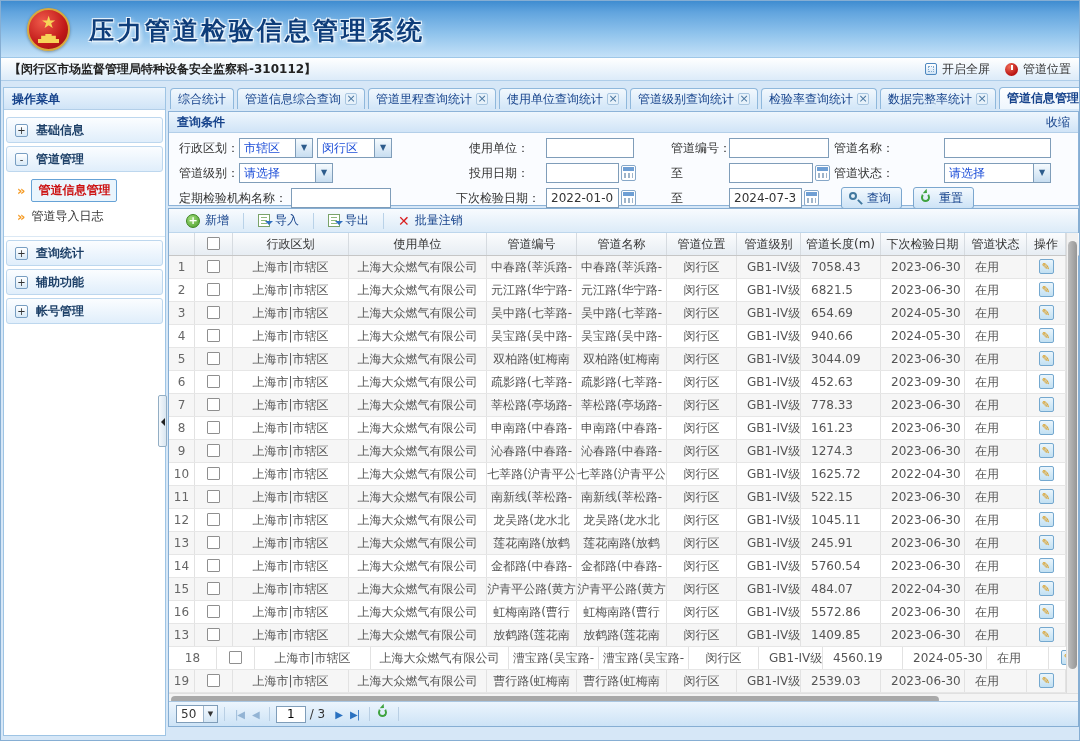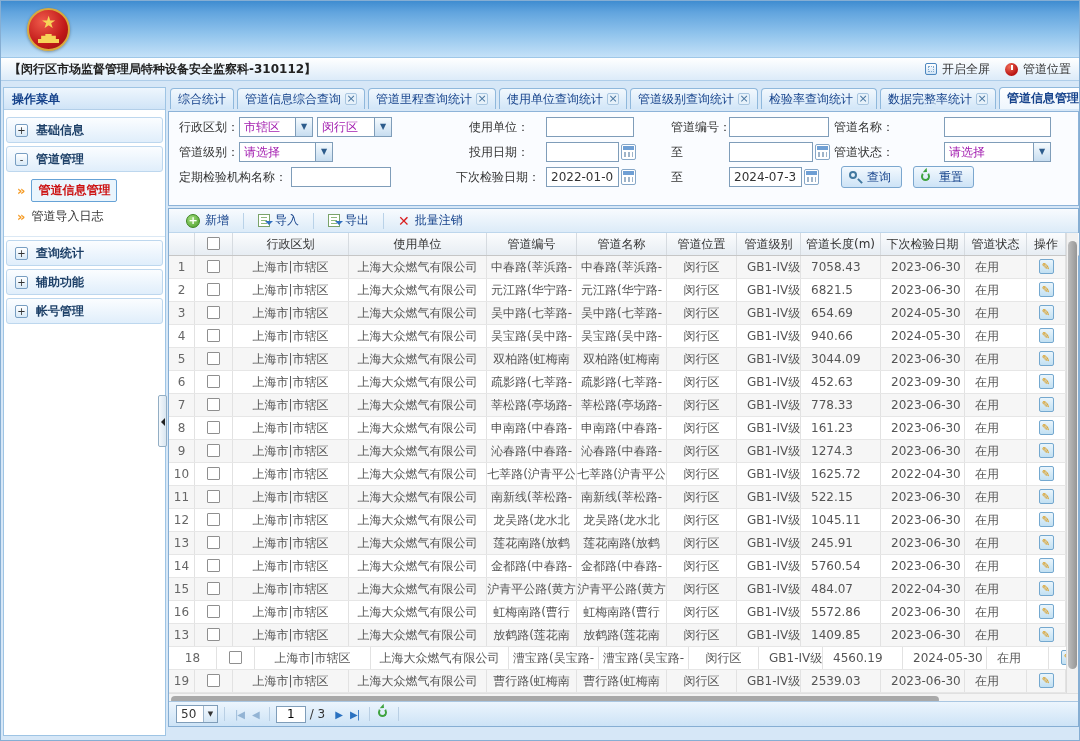--- a/index.html
+++ b/index.html
@@ -66,21 +66,21 @@
   
   .query-panel { position:absolute; left:0; top:24px; width:100%; height:95px; background:#fafcff; border:1px solid #8db3d8; }
   .qp-head { height:21px; background:linear-gradient(#eef6fd,#d0e4f7); border-bottom:1px solid #b3cfe9;
     display:flex; align-items:center; padding:0 8px; }
   .qp-title { font-weight:bold; color:#15428b; }
   .qp-collapse { margin-left:auto; color:#15428b; cursor:pointer; }
   .qp-body { position:relative; height:72px; }
   .qlabel { position:absolute; color:#333; line-height:20px; white-space:nowrap; }
   .qinput { position:absolute; height:20px; border:1px solid #7f9db9; background:#fff; padding:0 4px; font:inherit; font-size:12px; color:#333; }
   .combo { position:absolute; height:20px; border:1px solid #7f9db9; background:#fff; display:flex; cursor:pointer; }
-  .combo .cval { flex:1; line-height:18px; padding-left:4px; color:#a21caf; overflow:hidden; white-space:nowrap; }
+  .combo .cval { flex:1; line-height:18px; padding-left:4px; color:#1d4ed8; overflow:hidden; white-space:nowrap; }
   .combo .cbtn { width:17px; flex:none; background:linear-gradient(#f6fbfe,#c7ddf0); border-left:1px solid #7f9db9;
     color:#2d5c8c; font-size:8px; line-height:18px; text-align:center; }
   .calbtn { position:absolute; width:15px; height:16px; top:2px; background:#fff; border:1px solid #86a7c8; border-radius:2px; cursor:pointer; }
   .calbtn::before { content:""; position:absolute; left:1px; right:1px; top:1px; height:4px; background:#6f9fd4; }
   .calbtn::after { content:""; position:absolute; left:2px; right:2px; top:7px; bottom:2px;
     background:repeating-linear-gradient(90deg,#9fb4c9 0 2px,transparent 2px 4px); }
   .qbtn { position:absolute; height:22px; top:-1px; padding:0 10px 0 25px; background:linear-gradient(#f3f9fe,#cde3f6);
     border:1px solid #7ba7cf; border-radius:3px; color:#15428b; line-height:20px; cursor:pointer; }
   .ic-search { position:absolute; left:7px; top:4px; width:8px; height:8px; border:2px solid #41789f; border-radius:50%; }
   .ic-search::after { content:""; position:absolute; left:6px; top:7px; width:6px; height:2px; background:#41789f; transform:rotate(45deg); }
@@ -135,20 +135,21 @@
 </head>
 <body>
 
 <div class="app">
 
   <div class="header">
     <div class="emblem">
       <div class="star">★</div>
       <div class="gate"></div>
     </div>
+    <div class="app-title">压力管道检验信息管理系统</div>
   </div>
 
   <div class="subheader">
     <span class="org">【闵行区市场监督管理局特种设备安全监察科-310112】</span>
     <div class="sub-right">
       <span class="ic-fullscreen"></span>
       <span class="sub-link">开启全屏</span>
       <span class="ic-power"></span>
       <span class="sub-link">管道位置</span>
     </div>
@@ -221,20 +222,24 @@
         <div class="tab">
           <span class="tab-label">数据完整率统计</span>
           <span class="tab-close">×</span>
         </div>
         <div class="tab active">
           <span class="tab-label">管道信息管理</span>
         </div>
       </div>
 
     <div class="query-panel">
+      <div class="qp-head">
+        <span class="qp-title">查询条件</span>
+        <span class="qp-collapse">收缩</span>
+      </div>
       <div class="qp-body">
 
         <span class="qlabel" style="left:10px;top:5px">行政区划：</span>
         <div class="combo" style="left:70px;top:5px;width:74px">
           <span class="cval">市辖区</span>
             <span class="cbtn">▼</span>
         </div>
         <div class="combo" style="left:148px;top:5px;width:75px">
           <span class="cval">闵行区</span>
             <span class="cbtn">▼</span>

